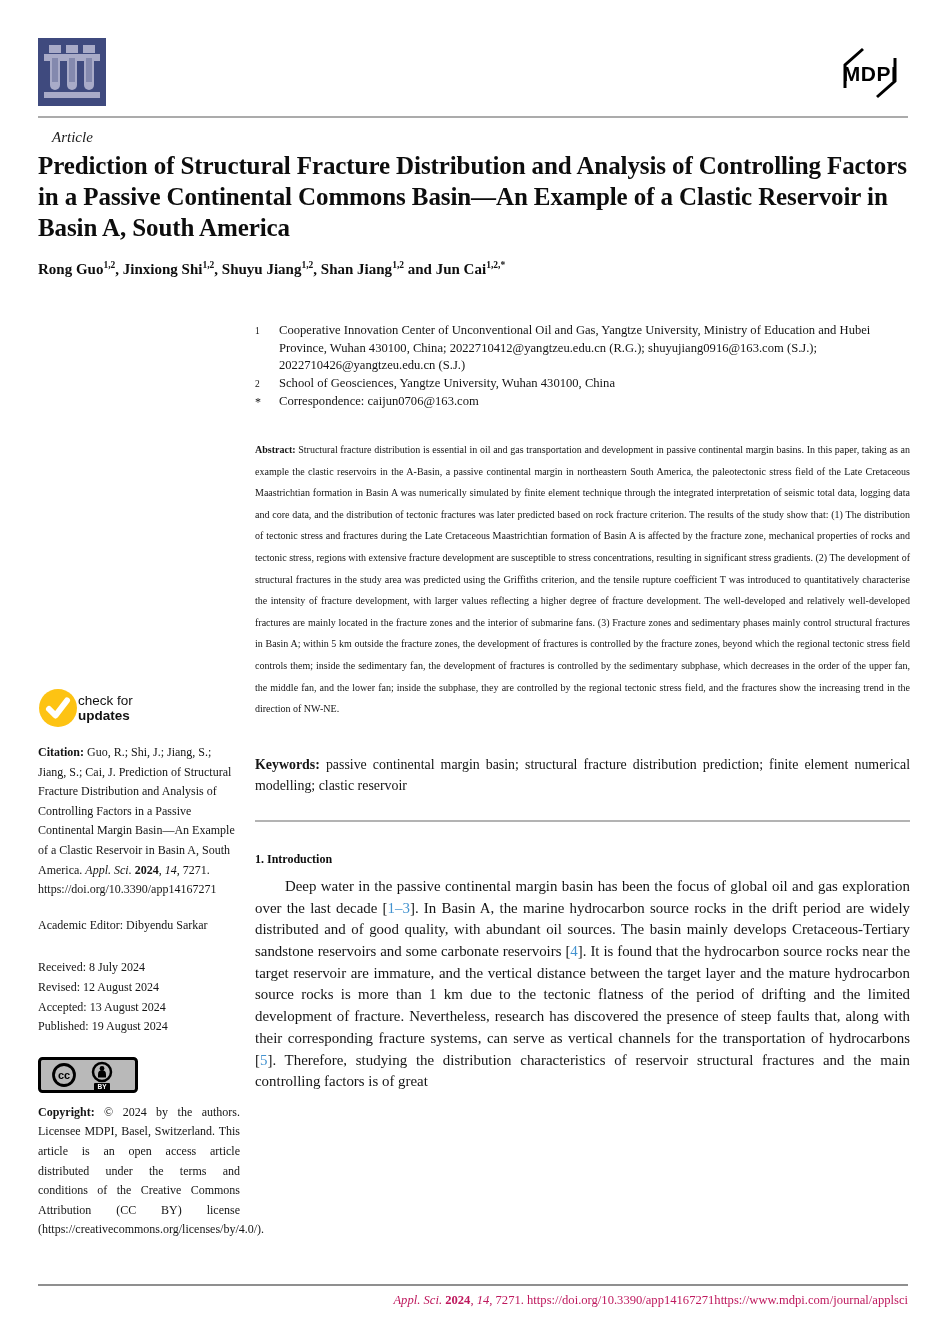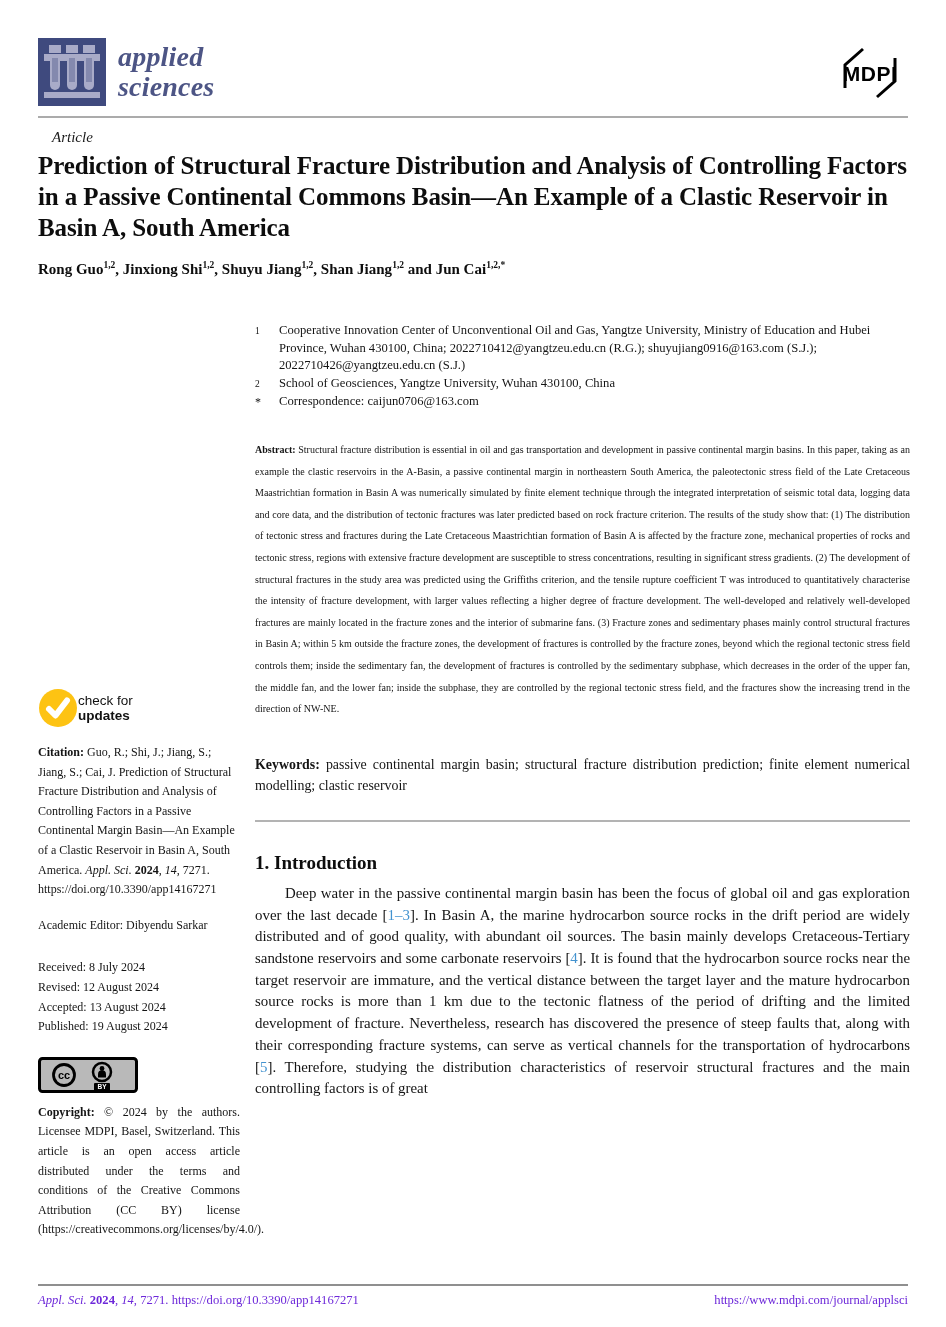--- a/index.html
+++ b/index.html
@@ -29,41 +29,41 @@
 
   
   .main { position:absolute; left:255px; top:322px; width:655px; }
   .affil-row { display:flex; font-size:12.6px; line-height:17.6px; }
   .affil-marker { width:24px; flex-shrink:0; font-size:9.5px; padding-top:1px; }
   .affil-text { flex:1; }
   .abstract { margin-top:27px; font-size:10px; line-height:21.6px; text-align:justify; }
   .abstract b, .keywords b { font-weight:700; }
   .keywords { margin-top:34px; font-size:13.9px; line-height:21.6px; text-align:justify; }
   .kw-divider { margin-top:23px; height:2px; background:#b3b3b3; }
-  .section-heading { margin-top:30px; font-size:19px; font-weight:700; color:#0d0d0d; }
+  .section-heading { margin-top:30px; font-size:12px; font-weight:700; color:#0d0d0d; }
   .body-para { margin-top:9px; font-size:14.9px; line-height:21.7px; text-align:justify; text-indent:30px; }
   .cite-link { color:#4292CF; text-decoration:none; cursor:pointer; }
 
   
   .sidebar { position:absolute; left:38px; top:688px; width:202px; font-size:12px; line-height:19.6px; }
   .check-badge { display:flex; align-items:center; cursor:pointer; }
   .check-badge-text { font-family:"Liberation Sans", sans-serif; font-size:13.5px; line-height:15.5px; color:#111; }
   .check-badge-text .b2 { font-weight:700; }
   .cit-block { margin-top:15px; }
   .cit-block b, .copyright b { font-weight:700; }
   .cit-block i, .copyright i { font-style:italic; }
   .acad-editor { margin-top:16px; }
   .dates { margin-top:23px; }
   .dates div { line-height:19.6px; }
   .cc-badge { margin-top:20px; display:block; cursor:pointer; }
   .copyright { margin-top:10px; text-align:justify; }
 
   
   .footer-rule { position:absolute; top:1284px; left:38px; right:38px; height:1.6px; background:#8f8f8f; }
-  .footer { position:absolute; top:1293px; left:38px; right:38px; display:flex; justify-content:space-between; font-size:12.6px; color:#6d28d9; }
+  .footer { position:absolute; top:1293px; left:38px; right:38px; display:flex; justify-content:flex-end; font-size:12.6px; color:#be185d; }
 </style>
 </head>
 <body>
 
 <div class="page">
 
   <div class="header">
     <div class="brand">
       <svg width="68" height="68" viewBox="0 0 68 68">
         <rect width="68" height="68" fill="#3F4A7E"></rect>
@@ -72,24 +72,20 @@
         <rect x="45" y="7" width="12" height="8" fill="#A9ABC8"></rect>
         <rect x="6" y="16" width="56" height="7" fill="#A9ABC8"></rect>
         <path d="M12 16 h10 v31 a5 5 0 0 1 -10 0 z" fill="#A9ABC8"></path>
         <path d="M29 16 h10 v31 a5 5 0 0 1 -10 0 z" fill="#A9ABC8"></path>
         <path d="M46 16 h10 v31 a5 5 0 0 1 -10 0 z" fill="#A9ABC8"></path>
         <rect x="6" y="54" width="56" height="6" fill="#A9ABC8"></rect>
         <rect x="14" y="20" width="6" height="24" fill="#3F4A7E" opacity="0.35"></rect>
         <rect x="31" y="20" width="6" height="24" fill="#3F4A7E" opacity="0.35"></rect>
         <rect x="48" y="20" width="6" height="24" fill="#3F4A7E" opacity="0.35"></rect>
       </svg>
-      <div class="brand-text">
-        <div>applied</div>
-        <div>sciences</div>
-      </div>
     </div>
     <svg class="mdpi-logo" width="76" height="58" viewBox="0 0 76 58">
       <polyline points="31,5 13,21 13,44" fill="none" stroke="#000" stroke-width="3"></polyline>
       <polyline points="45,53 63,37 63,14" fill="none" stroke="#000" stroke-width="3"></polyline>
       <text x="38" y="37" text-anchor="middle" font-family="Liberation Sans, sans-serif" font-size="21" font-weight="800" fill="#000" letter-spacing="0.5">MDPI</text>
     </svg>
   </div>
   <div class="header-rule"></div>
 
   <div class="article-type">Article</div>

